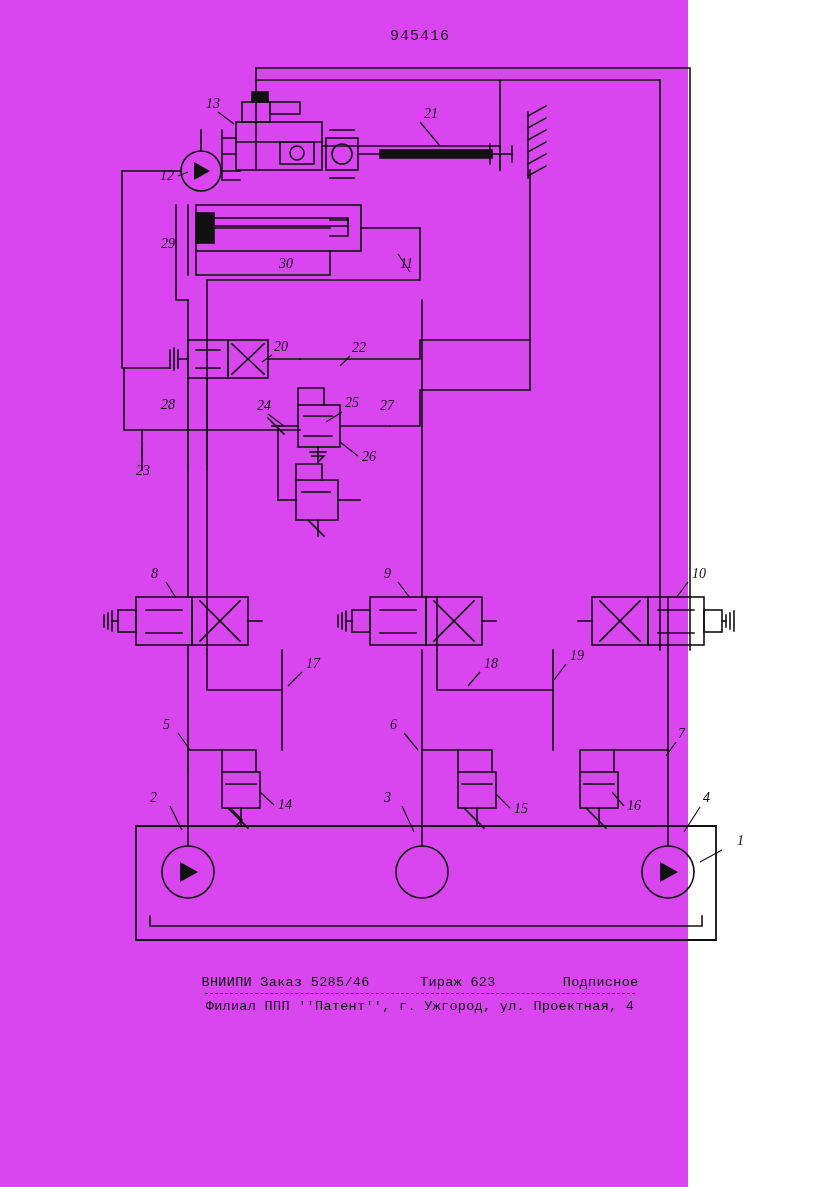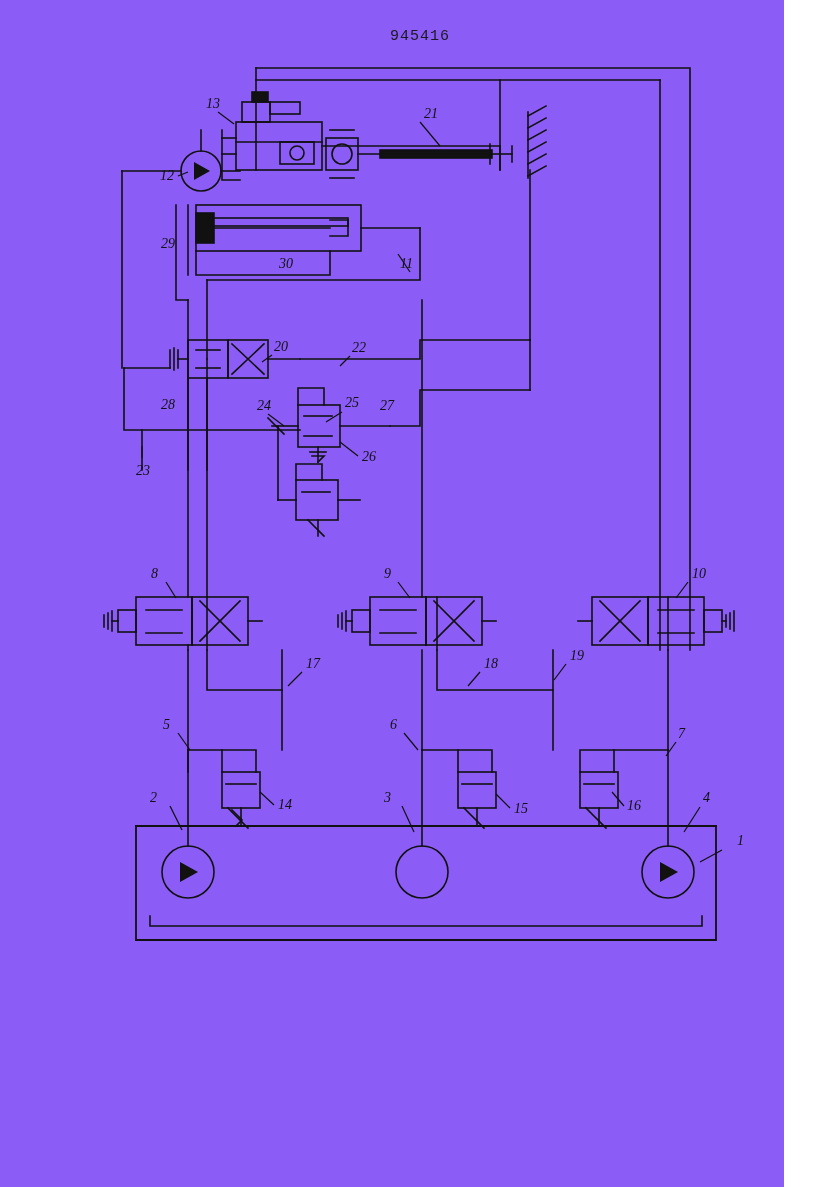--- a/index.html
+++ b/index.html
@@ -11,23 +11,23 @@
     width: 840px;
     height: 1187px;
     position: relative;
     font-family: "Liberation Sans", sans-serif;
     color: #111111;
     overflow: hidden;
   }
   #page {
     position: absolute;
     left: 0; top: 0;
-    width: 784px;
+    width: 688px;
     height: 1187px;
-    background: #8b5cf6;
+    background: #d946ef;
   }
   #patent-number {
     position: absolute;
     left: 0;
     top: 28px;
     width: 840px;
     text-align: center;
     font-family: "Liberation Mono", monospace;
     font-size: 15px;
     letter-spacing: 1px;
@@ -349,14 +349,19 @@
       <line x1="272" y1="305" x2="262" y2="312"></line>
       <line x1="420" y1="72" x2="440" y2="96"></line>
       <line x1="350" y1="306" x2="340" y2="316"></line>
       <line x1="142" y1="408" x2="142" y2="396"></line>
       <line x1="268" y1="364" x2="284" y2="376"></line>
       <line x1="342" y1="362" x2="326" y2="372"></line>
       <line x1="358" y1="406" x2="340" y2="392"></line>
     </g>
   </svg>
 
+  <div id="footer">
+    <div class="footer-line l1">ВНИИПИ Заказ 5285/46      Тираж 623        Подписное</div>
+    <div class="footer-rule"></div>
+    <div class="footer-line">Филиал ППП ''Патент'', г. Ужгород, ул. Проектная, 4</div>
+  </div>
 
 </div>
 
 </body></html>

